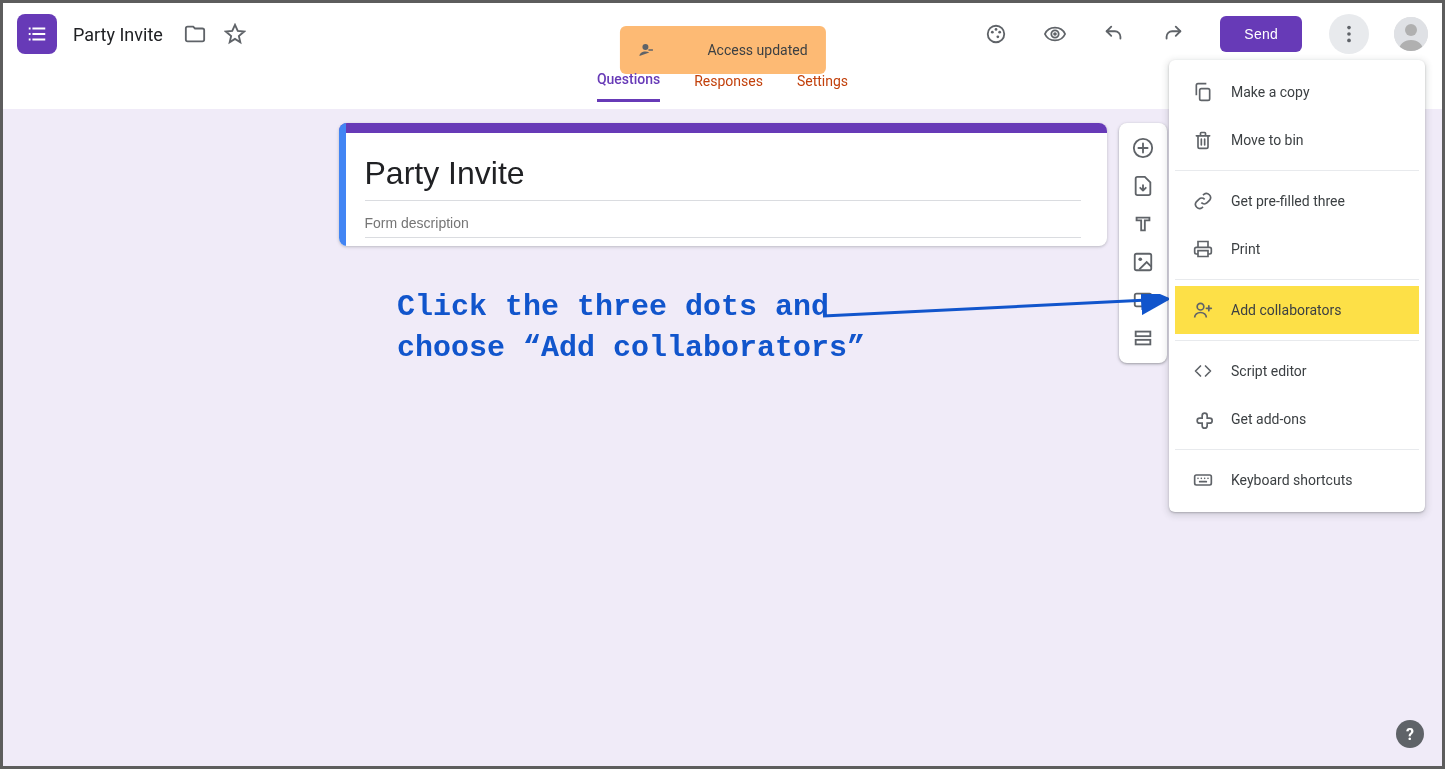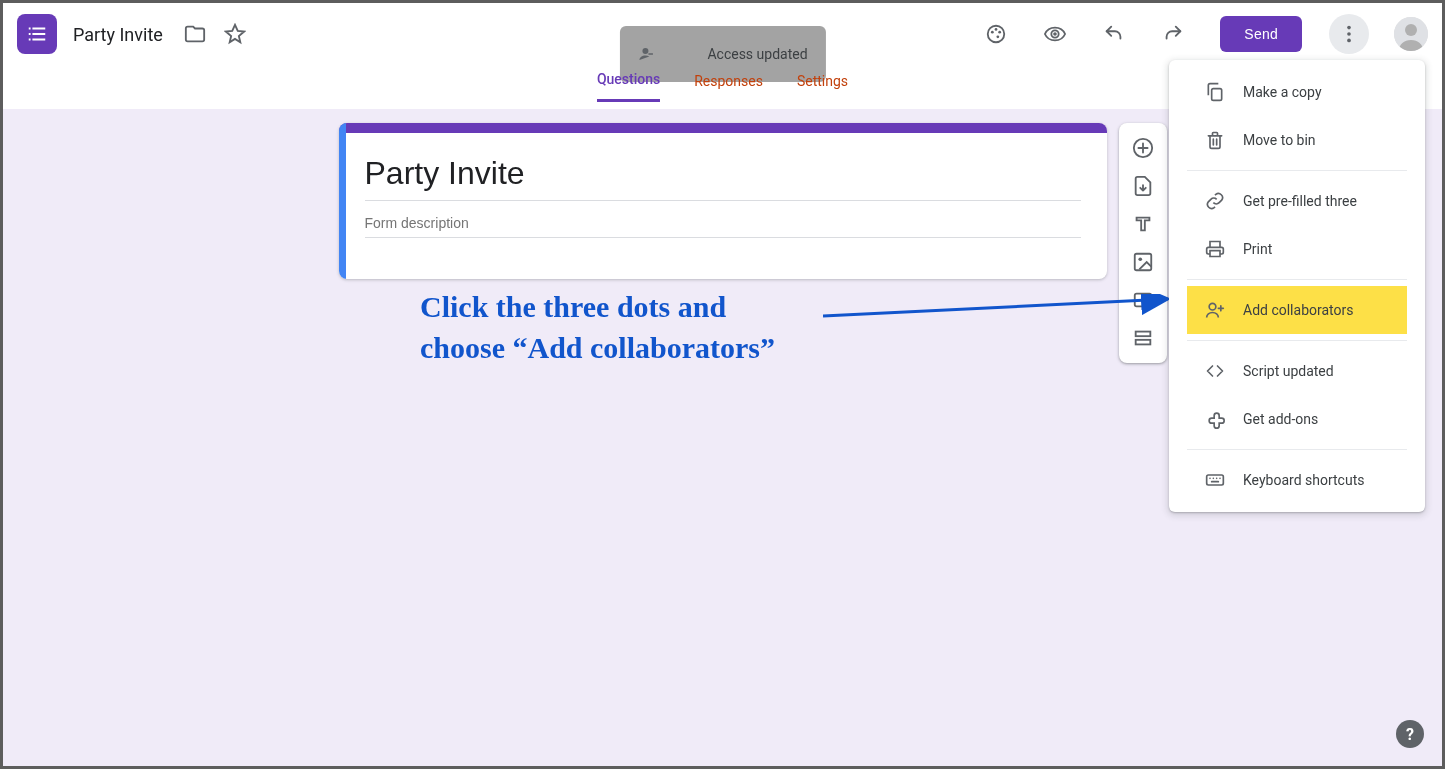--- a/index.html
+++ b/index.html
@@ -8,55 +8,55 @@
 
   
   .toolbar { display:flex; align-items:center; height:62px; padding:0 14px 0 14px; }
   .logo { width:40px; height:40px; border-radius:8px; background:#673ab7; display:flex; align-items:center; justify-content:center; margin-right:16px;}
   .logo svg { width:22px; height:22px; fill:#fff;}
   .doc-title { font-size:18px; color:#202124; margin-right:12px;}
   .ic-btn { width:40px; height:40px; border:none; background:transparent; display:flex; align-items:center; justify-content:center; border-radius:50%; color:#5f6368; cursor:pointer;}
   .ic-btn svg { width:22px; height:22px; fill:currentColor; }
   .ic-btn.active { background:#e8eaed; }
   .spacer { flex:1; }
-  .chip { background:#a3a3a3; color:#3c4043; height:56px; border-radius:6px; display:flex; align-items:center; padding:0 18px; font-size:14px; position:absolute; left:50%; transform:translateX(-50%); top:26px;gap:44px;}
+  .chip { background:#fdba74; color:#3c4043; height:48px; border-radius:6px; display:flex; align-items:center; padding:0 18px; font-size:14px; position:absolute; left:50%; transform:translateX(-50%); top:26px;gap:44px;}
   .chip svg { width:18px; height:18px; fill:#5f6368; margin-right:8px;}
   .right-tools { display:flex; align-items:center; gap:19px;}
   .send-btn { background:#673ab7; color:#fff; border:none; height:36px; padding:0 24px; border-radius:6px; font-size:14px; font-weight:500; letter-spacing:.25px; cursor:pointer; margin-left:8px; margin-right:8px;}
   .avatar { width:34px; height:34px; border-radius:50%; background:#e0e0e0; display:flex; align-items:center; justify-content:center; overflow:hidden; margin-left:6px;}
   .avatar svg { width:34px; height:34px;}
 
   
   .tabs { display:flex; justify-content:center; gap:34px; height:44px; align-items:center; border-bottom:1px solid transparent; position:relative;}
   .tab { font-size:14px; color:#c2410c; padding-bottom:12px; cursor:pointer; }
   .tab.active { color:#673ab7; font-weight:500; border-bottom:3px solid #673ab7; border-radius:3px 3px 0 0;}
   .workarea { background:#f0ebf8; height:calc(769px - 6px - 62px - 44px); position:relative; overflow:hidden;}
 
   
   .form-card { width:768px; margin:14px auto 0; background:#fff; border-radius:8px; box-shadow:0 1px 2px rgba(60,64,67,.15), 0 1px 3px 1px rgba(60,64,67,.1); position:relative; overflow:hidden;}
   .form-card::before { content:""; position:absolute; left:0; right:0; top:0; height:10px; background:#673ab7;}
   .form-card::after { content:""; position:absolute; left:0; top:0; bottom:0; width:7px; background:#4285f4;}
-  .form-inner { padding:30px 26px 41px 26px; position:relative;}
+  .form-inner { padding:30px 26px 8px 26px; position:relative;}
   .form-title-input { width:100%; border:none; border-bottom:1px solid #dadce0; font-size:32px; color:#202124; padding:2px 0 8px 0; outline:none; background:transparent;}
   .form-desc-input { width:100%; border:none; border-bottom:1px solid #dadce0; font-size:14px; color:#70757a; padding:12px 0 6px 0; outline:none; background:transparent; margin-top:2px;}
 
   
   .side-rail { position:absolute; left:calc(50% + 396px); top:14px; width:48px; background:#fff; border-radius:8px; box-shadow:0 1px 2px rgba(60,64,67,.3), 0 1px 3px 1px rgba(60,64,67,.15); display:flex; flex-direction:column; align-items:center; padding:6px 0;}
   .side-rail .ic-btn { width:38px; height:38px; }
   .side-rail .ic-btn svg { width:22px; height:22px; }
 
   
-  .menu { position:absolute; top:60px; right:20px; width:256px; background:#fff; border-radius:6px; box-shadow:0 2px 6px 2px rgba(60,64,67,.15), 0 1px 2px rgba(60,64,67,.3); z-index:50; padding:8px 18px;}
+  .menu { position:absolute; top:60px; right:20px; width:256px; background:#fff; border-radius:6px; box-shadow:0 2px 6px 2px rgba(60,64,67,.15), 0 1px 2px rgba(60,64,67,.3); z-index:50; padding:8px 6px;}
   .menu-item { display:flex; align-items:center; height:48px; padding:0 18px; font-size:14px; color:#3c4043; cursor:pointer; gap:18px;}
   .menu-item svg { width:20px; height:20px; fill:#5f6368; flex-shrink:0;}
   .menu-item.hover { background:#fde047;}
   .menu-sep { height:1px; background:#e8eaed; margin:6px 0;}
 
   
-  .annotation { position:absolute; left:394px; top:178px; color:#1155cc; font-size:30px; line-height:1.35; font-family:Liberation Serif, serif; font-weight:600;margin-left:23px;}
+  .annotation { position:absolute; left:394px; top:178px; color:#1155cc; font-size:30px; line-height:1.35; font-family:Liberation Mono, monospace; font-weight:600;}
   .arrow { position:absolute; pointer-events:none;}
 
   .help-fab { position:absolute; right:18px; bottom:18px; width:28px; height:28px; border-radius:50%; background:#5f6368; color:#fff; display:flex; align-items:center; justify-content:center; font-weight:bold; font-size:16px; cursor:pointer;}
 </style>
 </head>
 <body>
 
 <div class="toolbar">
   <div class="logo">
     <svg viewBox="0 0 24 24">
@@ -237,21 +237,21 @@
         <path d="M2 21c0-3.3 3.1-6 7-6s7 2.7 7 6" fill="none" stroke="#5f6368" stroke-width="2"></path>
         <path d="M19 7v6M16 10h6" stroke="#5f6368" stroke-width="2" stroke-linecap="round"></path>
       </svg>
     <span>Add collaborators</span>
   </div>
   <div class="menu-sep"></div>
   <div class="menu-item">
     <svg viewBox="0 0 24 24">
         <path d="M9 18 3 12l6-6M15 6l6 6-6 6" fill="none" stroke="#5f6368" stroke-width="2" stroke-linecap="round" stroke-linejoin="round"></path>
       </svg>
-    <span>Script updated</span>
+    <span>Script editor</span>
   </div>
   <div class="menu-item">
     <svg viewBox="0 0 24 24">
         <path d="M20 11h-3V8a3 3 0 0 0-6 0v3H8a3 3 0 0 0 0 6h3v3a3 3 0 0 0 6 0v-3h3a3 3 0 0 0 0-6z" fill="none" stroke="#5f6368" stroke-width="2"></path>
       </svg>
     <span>Get add-ons</span>
   </div>
   <div class="menu-sep"></div>
   <div class="menu-item">
     <svg viewBox="0 0 24 24">

